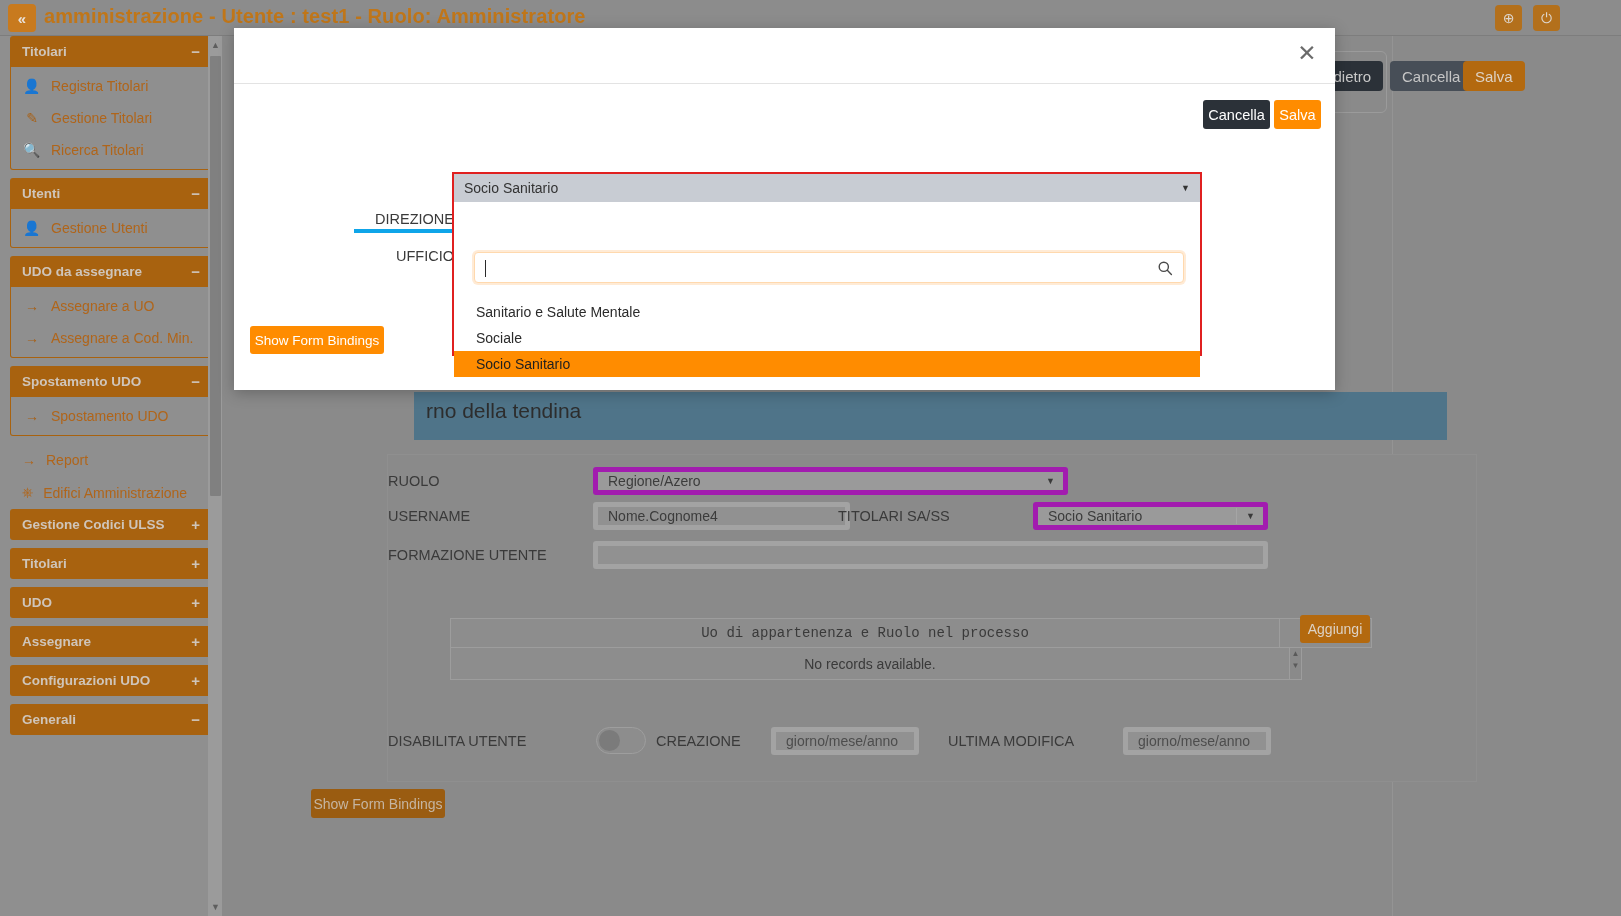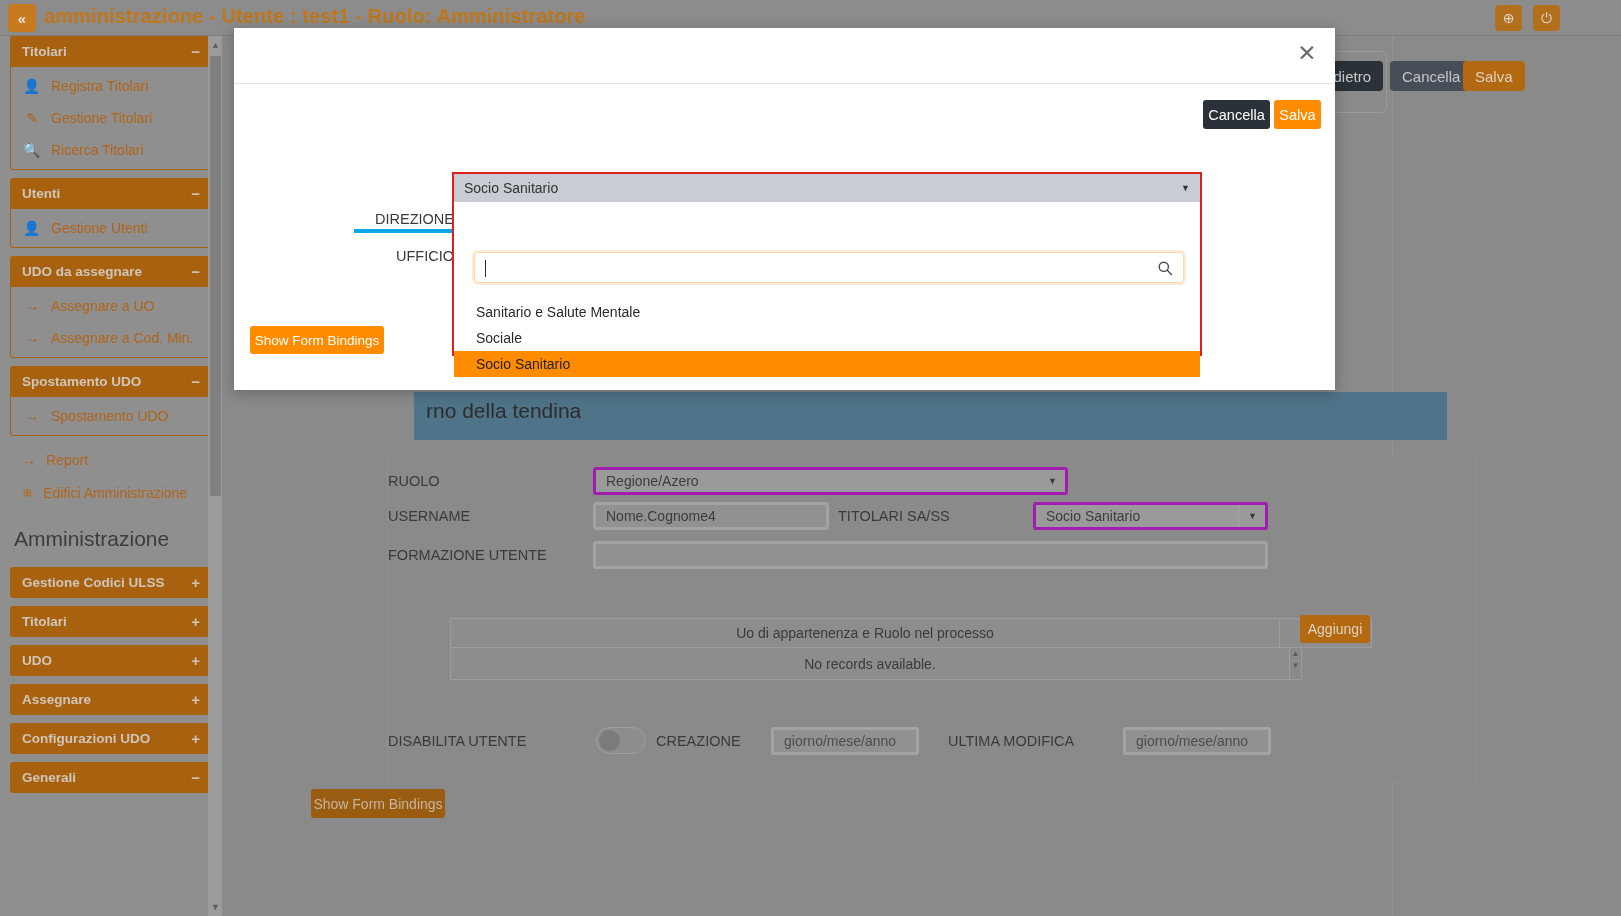--- a/index.html
+++ b/index.html
@@ -127,38 +127,38 @@
   
   #form-panel {
     position: absolute; left: 165px; top: 418px; width: 1090px; height: 328px;
     background: #8a8a8a; border: 1px solid #8f8f8f;
   }
   .fld-label {
     position: absolute; font-size: 14.5px; color: #3a3a3a; text-align: left;
   }
   .fld-box {
     position: absolute; height: 28px;
-    background: #9a9a9a; border: 3px solid #a21caf; border-radius: 3px;
+    background: #9a9a9a; border: 5px solid #a21caf; border-radius: 3px;
     font-size: 14px; color: #3c3c3c;
     display: flex; align-items: center; padding: 0 10px;
   }
   .fld-box.input { background: #919191; border-color: #a3a3a3; }
   .fld-caret {
     position: absolute; right: 8px; top: 50%; transform: translateY(-50%);
     font-size: 9px; color: #3a3a3a;
   }
   .fld-split {
     position: absolute; right: 26px; top: 1px; bottom: 1px; width: 1px; background: #a5a5a5;
   }
 
   #tbl-header {
     position: absolute; left: 62px; top: 163px; width: 830px; height: 30px;
     border: 1px solid #9d9d9d; background: #8d8d8d;
     display: flex; align-items: center; justify-content: center;
-    font-size: 14px; color: #3a3a3a;
+    font-size: 14px; color: #3a3a3a; font-family: Liberation Mono, monospace;
   }
   #tbl-header-col2 {
     position: absolute; left: 892px; top: 163px; width: 92px; height: 30px;
     border: 1px solid #9d9d9d; border-left: none; background: #8d8d8d;
   }
   #tbl-body {
     position: absolute; left: 62px; top: 193px; width: 840px; height: 32px;
     border: 1px solid #9d9d9d; border-top: none; background: #8d8d8d;
     display: flex; align-items: center; justify-content: center;
     font-size: 14px; color: #3a3a3a;
@@ -364,21 +364,20 @@
 
     <div class="sb-loose">
       <span class="sb-ico">→</span>
       <span>Report</span>
     </div>
     <div class="sb-loose">
       <span class="sb-ico">⎈</span>
       <span>Edifici Amministrazione</span>
     </div>
 
-    <div class="sidebar-heading">Amministrazione</div>
 
     <div class="sb-group">
       <div class="sb-group-head" style="border-radius:3px">
         <span>Gestione Codici ULSS</span>
         <span class="sign">+</span>
       </div>
     </div>
     <div class="sb-group">
       <div class="sb-group-head" style="border-radius:3px">
         <span>Titolari</span>
@@ -429,21 +428,21 @@
 
     <div id="form-panel">
 
       <div class="fld-label" style="left:0px; top:18px; width:185px;">RUOLO</div>
       <div class="fld-box" style="left:205px; top:12px; width:475px;">
         <span>Regione/Azero</span>
         <span class="fld-caret">▼</span>
       </div>
 
       <div class="fld-label" style="left:0px; top:53px; width:185px;">USERNAME</div>
-      <div class="fld-box input" style="left:205px; top:47px; width:236px;">
+      <div class="fld-box input" style="left:205px; top:47px; width:257px;">
         <span>Nome.Cognome4</span>
       </div>
 
       <div class="fld-label" style="left:450px; top:53px; width:195px;">TITOLARI SA/SS</div>
       <div class="fld-box" style="left:645px; top:47px; width:235px;">
         <span>Socio Sanitario</span>
         <span class="fld-split"></span>
         <span class="fld-caret">▼</span>
       </div>
 

